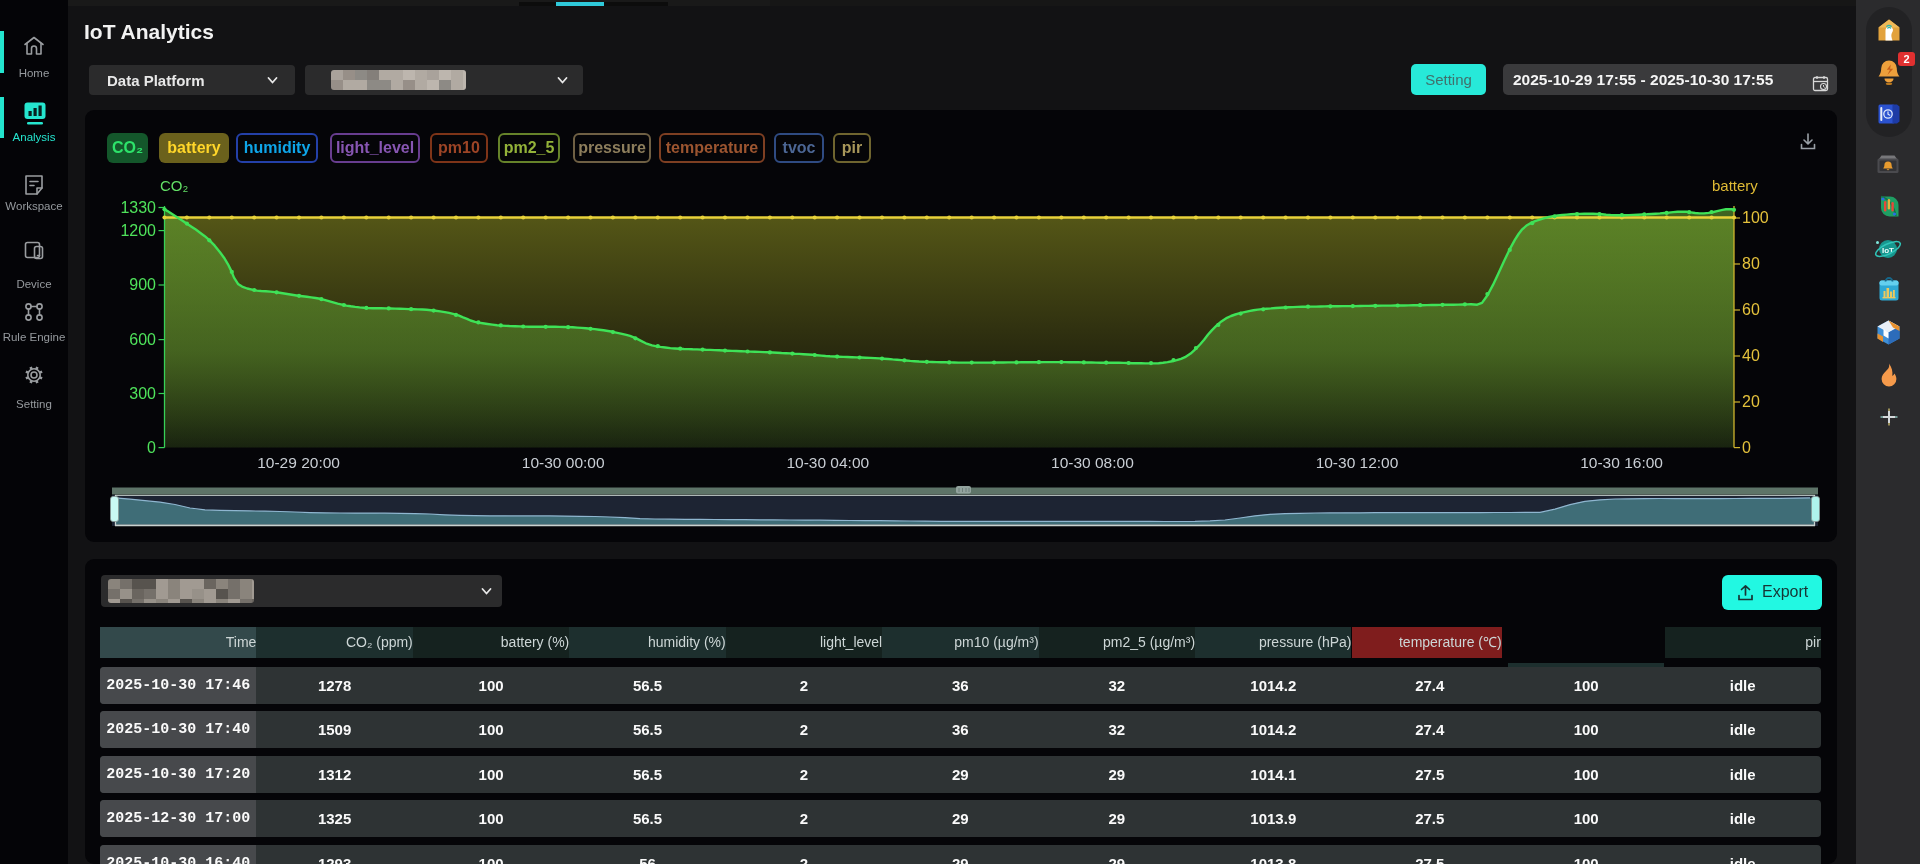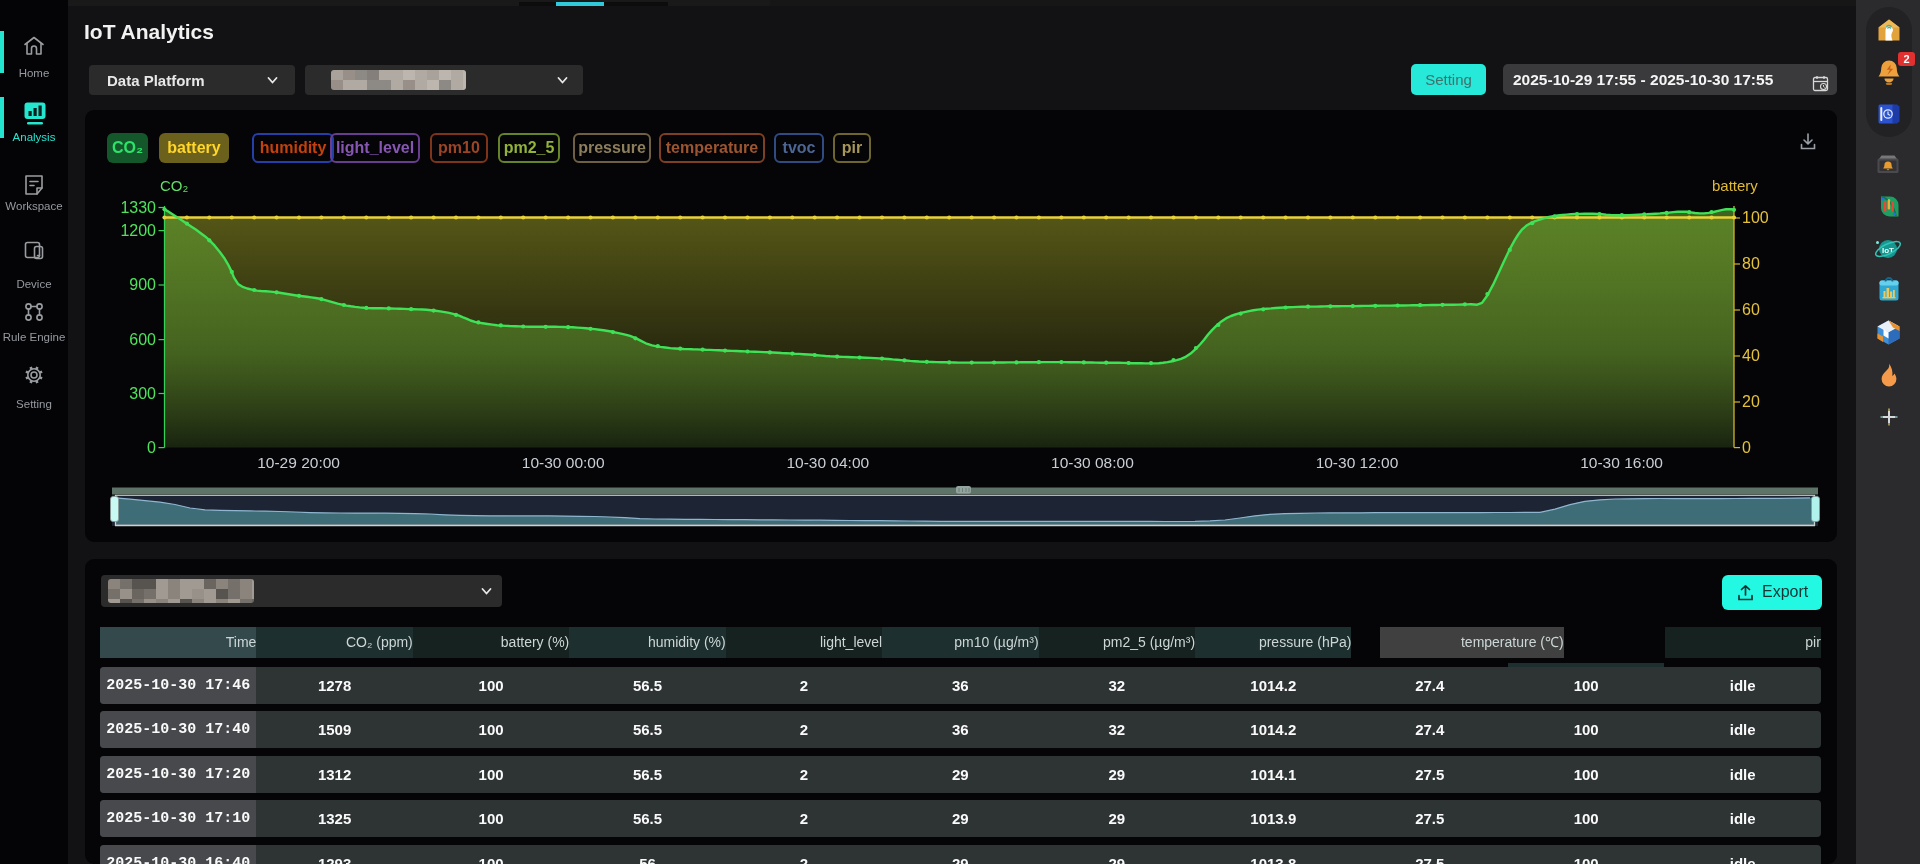--- a/index.html
+++ b/index.html
@@ -132,21 +132,21 @@
         <rect x="1.5" y="2.5" width="14" height="13" rx="1.5" stroke="#d8d8d8" stroke-width="1.3" fill="none"></rect>
         <path d="M1.5 6.5 H15.5" stroke="#d8d8d8" stroke-width="1.3"></path>
         <path d="M5 1 V4 M12 1 V4" stroke="#d8d8d8" stroke-width="1.3"></path>
         <circle cx="11.5" cy="11.5" r="3" fill="#3a3a3c" stroke="#d8d8d8" stroke-width="1.1"></circle>
         <path d="M11.5 10 v1.6 l1.2.8" stroke="#d8d8d8" stroke-width="1" fill="none"></path>
       </svg></span></div>
 
 <div class="panel" style="top:110px;height:432px;"></div>
 <div class="tag abs" style="left:107px;width:41px;color:#2de26a;background:#14572b;">CO₂</div>
 <div class="tag abs" style="left:159px;width:70px;color:#ffd629;background:#6b611c;">battery</div>
-<div class="tag abs" style="left:252px;width:82px;color:#c2410c;border-color:#2440a8;">humidity</div>
+<div class="tag abs" style="left:236px;width:82px;color:#0ea5e9;border-color:#2440a8;">humidity</div>
 <div class="tag abs" style="left:330px;width:90px;color:#8756b2;border-color:#683d8f;">light_level</div>
 <div class="tag abs" style="left:430px;width:58px;color:#9c4426;border-color:#7e3418;">pm10</div>
 <div class="tag abs" style="left:498px;width:62px;color:#93b239;border-color:#66832a;">pm2_5</div>
 <div class="tag abs" style="left:573px;width:78px;color:#8d7e5c;border-color:#6f6044;">pressure</div>
 <div class="tag abs" style="left:659px;width:106px;color:#9c5530;border-color:#7e3f22;">temperature</div>
 <div class="tag abs" style="left:774px;width:50px;color:#4c6694;border-color:#2f4b82;">tvoc</div>
 <div class="tag abs" style="left:833px;width:38px;color:#a8975a;border-color:#6f652f;">pir</div>
 <div class="abs" style="left:1799px;top:132px;"><svg width="18" height="19" viewBox="0 0 18 19">
       <path d="M9 2 V11 M5 8 L9 11.8 L13 8" stroke="#9aa0a6" stroke-width="1.6" fill="none" stroke-linecap="round" stroke-linejoin="round"></path>
       <path d="M2.5 12.5 V16.5 H15.5 V12.5" stroke="#9aa0a6" stroke-width="1.6" fill="none" stroke-linecap="round"></path>
@@ -421,21 +421,21 @@
 </div>
 <div class="abs" style="left:100px;top:627px;width:1721px;height:31px;">
 <div class="hcell" style="left:0.0px;width:156.4px;background:#33494b;">Time</div>
 <div class="hcell" style="left:156.4px;width:156.4px;background:#1d2f2e;">CO₂ (ppm)</div>
 <div class="hcell" style="left:312.9px;width:156.4px;background:#15221f;">battery (%)</div>
 <div class="hcell" style="left:469.3px;width:156.4px;background:#1d2f2e;">humidity (%)</div>
 <div class="hcell" style="left:625.8px;width:156.4px;background:#15221f;">light_level</div>
 <div class="hcell" style="left:782.2px;width:156.4px;background:#1d2f2e;">pm10 (µg/m³)</div>
 <div class="hcell" style="left:938.7px;width:156.4px;background:#15221f;">pm2_5 (µg/m³)</div>
 <div class="hcell" style="left:1095.1px;width:156.4px;background:#1d2f2e;">pressure (hPa)</div>
-<div class="hcell" style="left:1251.6px;width:184px;background:#404040;margin-left:28px;">temperature (℃)</div>
+<div class="hcell" style="left:1251.6px;width:150px;background:#7f1d1d;">temperature (℃)</div>
 <div class="hcell" style="left:1408.0px;width:156px;background:#1d2f2e;margin-top:36px;">tvoc (mg/m³)</div>
 <div class="hcell" style="left:1564.5px;width:156.4px;background:#15221f;">pir</div>
 </div>
 <div class="row" style="top:666.8px;">
 <div class="rcell timecell" style="left:0.0px;width:156.4px;">2025-10-30 17:46</div>
 <div class="rcell" style="left:156.4px;width:156.4px;">1278</div>
 <div class="rcell" style="left:312.9px;width:156.4px;">100</div>
 <div class="rcell" style="left:469.3px;width:156.4px;">56.5</div>
 <div class="rcell" style="left:625.8px;width:156.4px;">2</div>
 <div class="rcell" style="left:782.2px;width:156.4px;">36</div>
@@ -465,21 +465,21 @@
 <div class="rcell" style="left:469.3px;width:156.4px;">56.5</div>
 <div class="rcell" style="left:625.8px;width:156.4px;">2</div>
 <div class="rcell" style="left:782.2px;width:156.4px;">29</div>
 <div class="rcell" style="left:938.7px;width:156.4px;">29</div>
 <div class="rcell" style="left:1095.1px;width:156.4px;">1014.1</div>
 <div class="rcell" style="left:1251.6px;width:156.4px;">27.5</div>
 <div class="rcell" style="left:1408.0px;width:156.4px;">100</div>
 <div class="rcell" style="left:1564.5px;width:156.4px;">idle</div>
 </div>
 <div class="row" style="top:800.3px;">
-<div class="rcell timecell" style="left:0.0px;width:156.4px;">2025-10-30 17:10</div>
+<div class="rcell timecell" style="left:0.0px;width:156.4px;">2025-12-30 17:00</div>
 <div class="rcell" style="left:156.4px;width:156.4px;">1325</div>
 <div class="rcell" style="left:312.9px;width:156.4px;">100</div>
 <div class="rcell" style="left:469.3px;width:156.4px;">56.5</div>
 <div class="rcell" style="left:625.8px;width:156.4px;">2</div>
 <div class="rcell" style="left:782.2px;width:156.4px;">29</div>
 <div class="rcell" style="left:938.7px;width:156.4px;">29</div>
 <div class="rcell" style="left:1095.1px;width:156.4px;">1013.9</div>
 <div class="rcell" style="left:1251.6px;width:156.4px;">27.5</div>
 <div class="rcell" style="left:1408.0px;width:156.4px;">100</div>
 <div class="rcell" style="left:1564.5px;width:156.4px;">idle</div>

